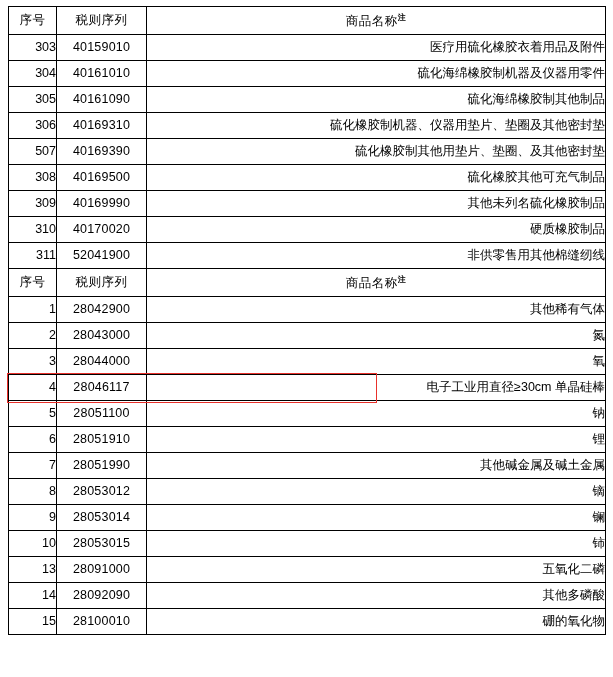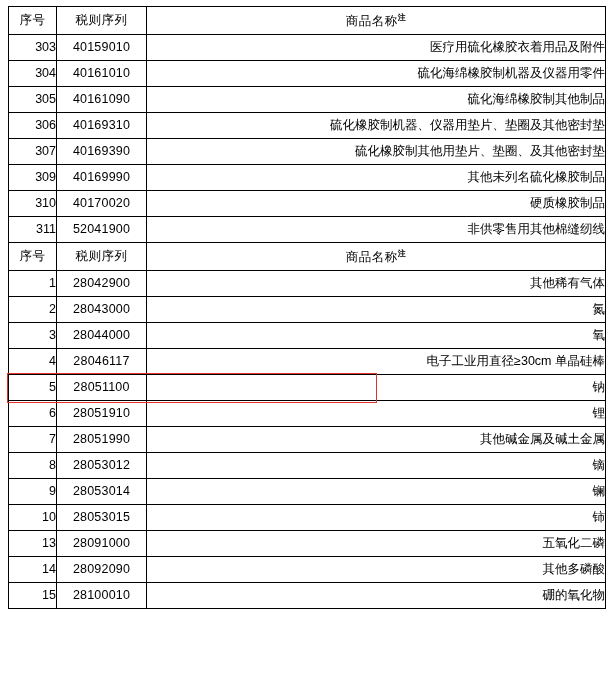--- a/index.html
+++ b/index.html
@@ -108,23 +108,28 @@
           <td class="cell-seq">305</td>
           <td class="cell-code">40161090</td>
           <td class="cell-name">硫化海绵橡胶制其他制品</td>
         </tr>
         <tr>
           <td class="cell-seq">306</td>
           <td class="cell-code">40169310</td>
           <td class="cell-name">硫化橡胶制机器、仪器用垫片、垫圈及其他密封垫</td>
         </tr>
         <tr>
-          <td class="cell-seq">307</td>
+          <td class="cell-seq">507</td>
           <td class="cell-code">40169390</td>
           <td class="cell-name">硫化橡胶制其他用垫片、垫圈、及其他密封垫</td>
+        </tr>
+        <tr>
+          <td class="cell-seq">308</td>
+          <td class="cell-code">40169500</td>
+          <td class="cell-name">硫化橡胶其他可充气制品</td>
         </tr>
         <tr>
           <td class="cell-seq">309</td>
           <td class="cell-code">40169990</td>
           <td class="cell-name">其他未列名硫化橡胶制品</td>
         </tr>
         <tr>
           <td class="cell-seq">310</td>
           <td class="cell-code">40170020</td>
           <td class="cell-name">硬质橡胶制品</td>

